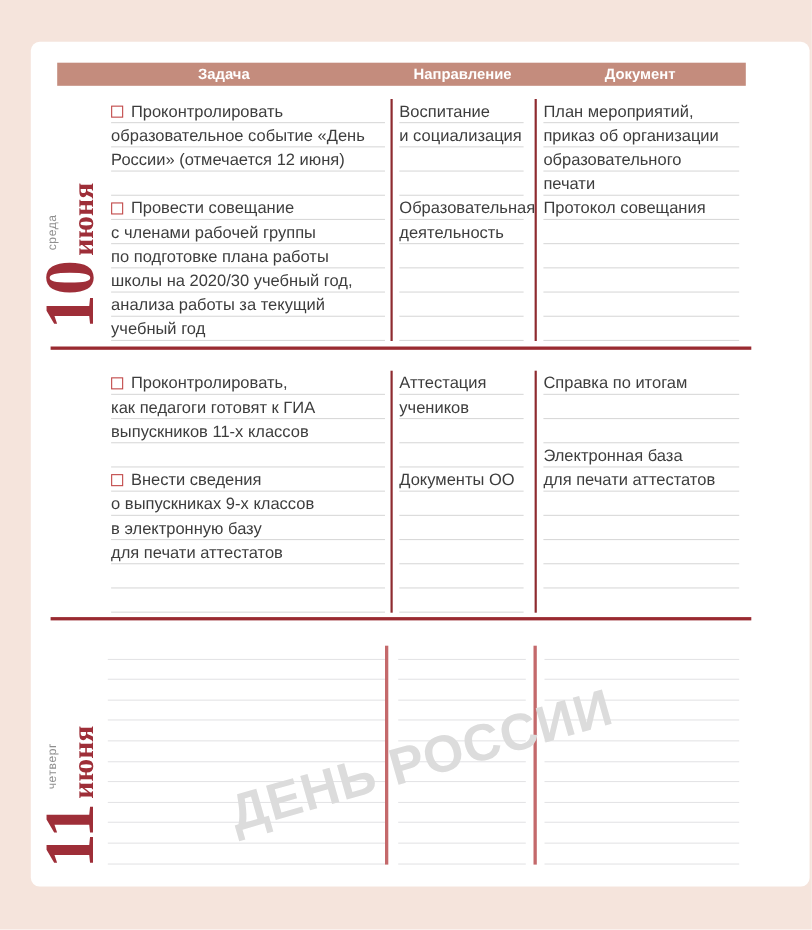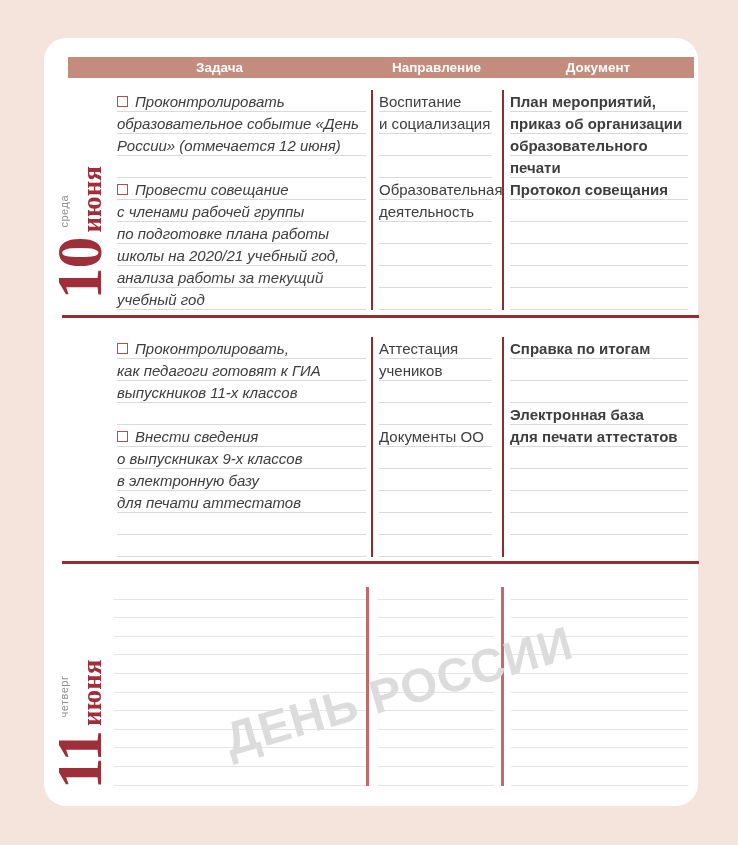--- a/index.html
+++ b/index.html
@@ -4,30 +4,30 @@
 <style>
   :root{
     --page-bg:#f5e4dc; --card-bg:#ffffff; --header-bg:#c48c7d; --header-text:#ffffff;
     --date-red:#9e2e38; --weekday-gray:#8f8f8f; --separator-red:#992a30;
     --divider-red:#8e2b30; --divider-light-red:#c4696b; --rule-gray:#d9d9d9;
     --rule-light:#e4e4e6; --text:#3d3d3d; --checkbox-red:#c14848; --watermark-gray:#dcdcdc;
   }
   *{margin:0;padding:0;box-sizing:border-box;}
   html,body{width:738px;height:845px;}
   body{background:var(--page-bg);font-family:"Liberation Sans",sans-serif;overflow:hidden;}
-  .card{position:absolute;left:44px;top:38px;width:654px;height:768px;background:var(--card-bg);border-radius:22px;}
+  .card{position:absolute;left:28px;top:38px;width:708px;height:768px;background:var(--card-bg);border-radius:8px;}
   
   .header-bar{position:absolute;left:24px;top:19px;width:626px;height:21px;background:var(--header-bg);display:flex;}
   .hcol{line-height:21px;text-align:center;font-size:13.5px;font-weight:700;color:var(--header-text);}
   .h-task{width:303px;} .h-dir{width:131px;} .h-doc{width:192px;}
   
   .day{position:absolute;left:0;width:654px;}
   .day1{top:52px;height:220px;} .day2{top:299px;height:220px;} .day3{top:543px;height:205px;}
   .col{position:absolute;top:0;}
-  .col-task{left:73px;width:249px;font-style:italic;} .col-dir{left:335px;width:113px;} .col-doc{left:466px;width:178px;font-weight:bold;}
+  .col-task{left:73px;width:249px;} .col-dir{left:335px;width:113px;} .col-doc{left:466px;width:178px;}
   .day3 .col-task{left:70px;width:252px;} .day3 .col-dir{left:334px;width:116px;} .day3 .col-doc{left:467px;width:177px;}
   .row{height:22px;border-bottom:1px solid var(--rule-gray);display:flex;align-items:flex-end;white-space:nowrap;font-size:15px;color:var(--text);}
   .day3 .row{height:18.6px;border-bottom-color:var(--rule-light);}
   .rowtext{line-height:17px;padding-bottom:1px;}
   .checkbox{width:11px;height:11px;border:1.5px solid var(--checkbox-red);background:#fff;flex:none;margin:0 7px 4px 0;}
   
   .vdiv{position:absolute;width:2px;top:0;background:var(--divider-red);z-index:1;}
   .vdiv1{left:327px;height:220px;} .vdiv2{left:458px;height:220px;}
   .day3 .vdiv{background:var(--divider-light-red);width:2.5px;top:6px;height:199px;}
   .day3 .vdiv1{left:322px;} .day3 .vdiv2{left:457px;}
@@ -78,21 +78,21 @@
           <span class="checkbox"></span>
           <span class="rowtext">Провести совещание</span>
         </div>
         <div class="row">
           <span class="rowtext">с членами рабочей группы</span>
         </div>
         <div class="row">
           <span class="rowtext">по подготовке плана работы</span>
         </div>
         <div class="row">
-          <span class="rowtext">школы на 2020/21 учебный год,</span>
+          <span class="rowtext">школы на 2020/30 учебный год,</span>
         </div>
         <div class="row">
           <span class="rowtext">анализа работы за текущий</span>
         </div>
         <div class="row">
           <span class="rowtext">учебный год</span>
         </div>
       </div>
     <div class="vdiv vdiv1"></div>
     <div class="col col-dir">

